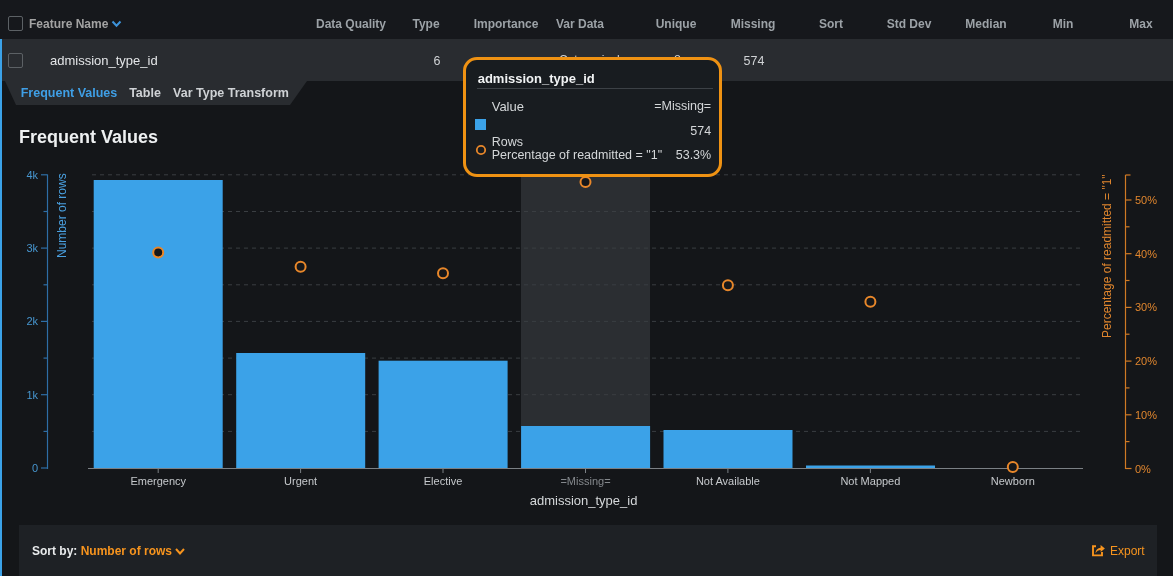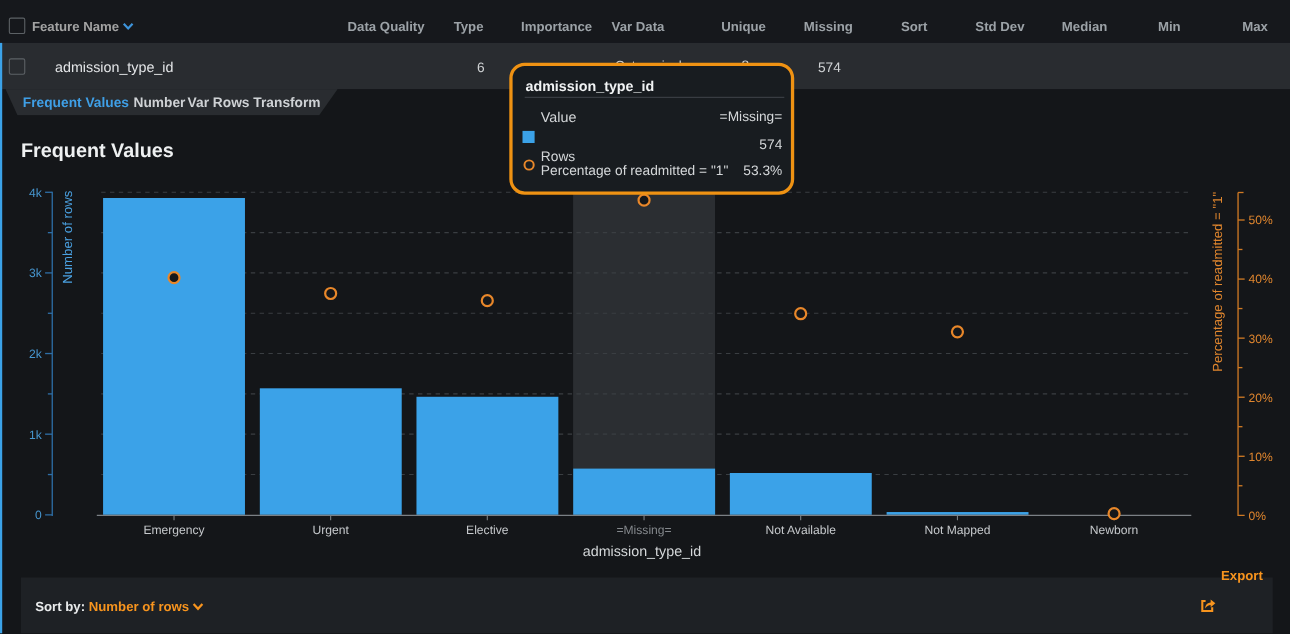--- a/index.html
+++ b/index.html
@@ -33,22 +33,22 @@
 <div class="abs" style="left:0;top:39px;width:1173px;height:42px;background:#292c30;"></div>
 <div class="abs cbox" style="left:8px;top:53px;"></div>
 <div class="abs" style="left:50px;top:53px;font-size:13px;color:#e4e6e8;">admission_type_id</div>
 <div class="abs ctr" style="left:437px;top:61px;font-size:12.5px;color:#d0d3d5;">6</div>
 <div class="abs" style="left:559px;top:52.5px;font-size:12px;color:#d0d3d5;">Categorical</div>
 <div class="abs" style="left:674px;top:53px;font-size:12.5px;color:#d0d3d5;">8</div>
 <div class="abs ctr" style="left:754px;top:61px;font-size:12.5px;color:#d0d3d5;">574</div>
 
 <div class="abs" style="left:0;top:81px;width:312px;height:24px;background:#292c30;clip-path:polygon(5px 0,307px 0,290px 24px,16px 24px);"></div>
 <div class="abs ctr" style="left:69px;top:93px;font-size:12.5px;font-weight:bold;color:#3f9fe6;">Frequent Values</div>
-<div class="abs ctr" style="left:145px;top:93px;font-size:12.5px;font-weight:bold;color:#cfd2d5;">Number</div>
-<div class="abs ctr" style="left:231px;top:93px;font-size:12.5px;font-weight:bold;color:#cfd2d5;">Var Rows Transform</div>
+<div class="abs ctr" style="left:145px;top:93px;font-size:12.5px;font-weight:bold;color:#cfd2d5;">Table</div>
+<div class="abs ctr" style="left:231px;top:93px;font-size:12.5px;font-weight:bold;color:#cfd2d5;">Var Type Transform</div>
 
 <div class="abs" style="left:0;top:39px;width:2px;height:537px;background:#3ba2e8;"></div>
 
 <div class="abs" style="left:19px;top:127px;font-size:18px;font-weight:bold;color:#eef0f1;">Frequent Values</div>
 
 <svg class="abs" style="left:0;top:0;" width="1173" height="576" viewBox="0 0 1173 576">
 
   <rect x="521" y="174.4" width="129" height="293.6" fill="#2b2e32"></rect>
 
   <g stroke="#3a3e42" stroke-width="1" stroke-dasharray="4 4">
@@ -167,13 +167,13 @@
 
 <div class="abs" style="left:19px;top:525px;width:1138px;height:51px;background:#1e2125;"></div>
 <div class="abs" style="left:32px;top:544px;font-size:12px;font-weight:bold;color:#e9ebec;">Sort by: <span style="color:#f7941e;">Number of rows</span></div>
 <svg class="abs" style="left:174px;top:547px;" width="12" height="9" viewBox="0 0 12 9">
     <path d="M2 2 L6 6.5 L10 2" fill="none" stroke="#f7941e" stroke-width="2"></path>
   </svg>
 <svg class="abs" style="left:1091px;top:543px;" width="15" height="14" viewBox="0 0 15 14">
   <path d="M5 3.3 L2 3.3 L2 12.4 L11 12.4 L11 9" fill="none" stroke="#f7941e" stroke-width="1.9"></path>
   <path d="M4.6 10.2 C4.7 6.6 6.9 4.9 9.6 4.7 L9.6 1.9 L13.9 5.5 L9.6 9.1 L9.6 6.9 C7.6 7 5.9 7.9 4.6 10.2 Z" fill="#f7941e"></path>
 </svg>
-<div class="abs" style="left:1110px;top:516px;font-size:12px;font-weight:bold;color:#f7941e;">Export</div>
+<div class="abs" style="left:1110px;top:544px;font-size:12px;font-weight:normal;color:#f7941e;">Export</div>
 
 </body></html>

